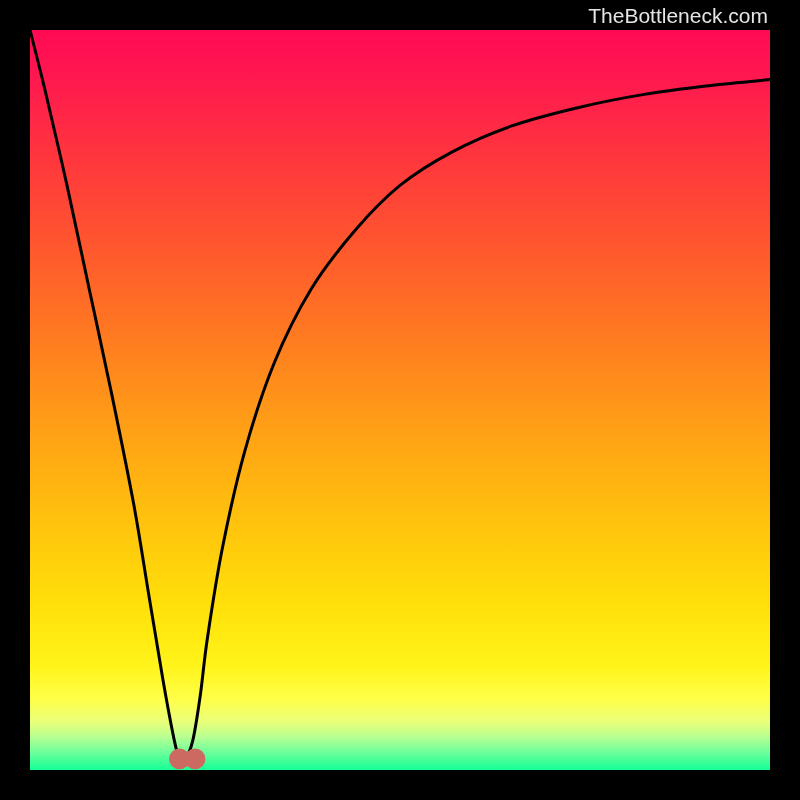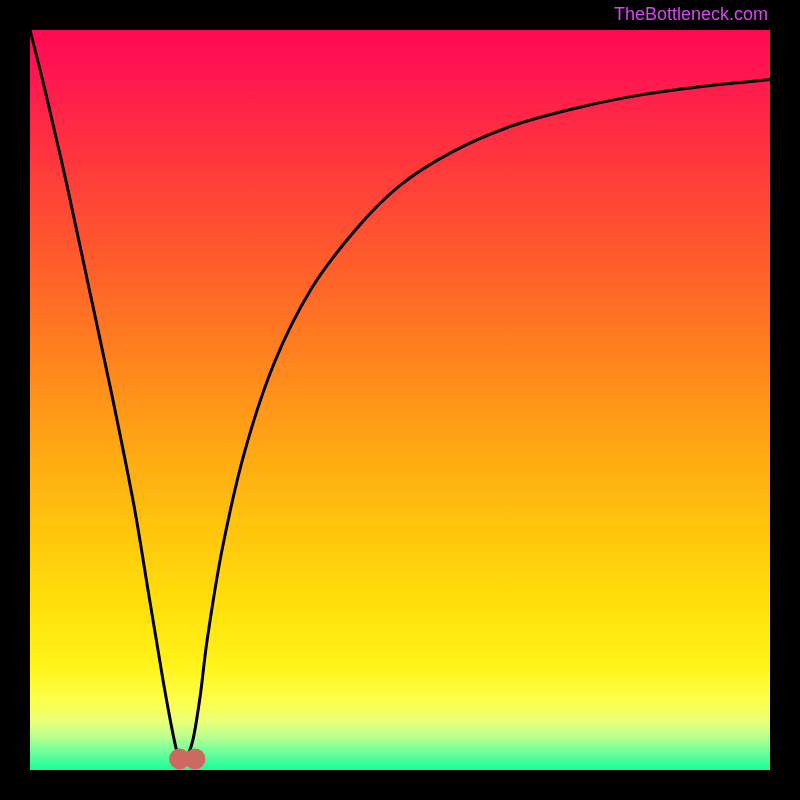--- a/index.html
+++ b/index.html
@@ -22,23 +22,23 @@
   }
   .curve {
     position: absolute;
     left: 0; top: 0; width: 100%; height: 100%;
   }
   .watermark {
     position: absolute;
     top: 4px;
     right: 32px;
     font-family: Arial, Helvetica, sans-serif;
-    font-size: 18px;
+    font-size: 21px;
     font-weight: 400;
-    color: #d946ef;
+    color: #e5e5e5;
     letter-spacing: 0px;
     margin-left: 48px;
   }
 </style>
 </head>
 <body>
 
 <div class="frame">
   <div class="watermark">TheBottleneck.com</div>
   <div class="plot">

